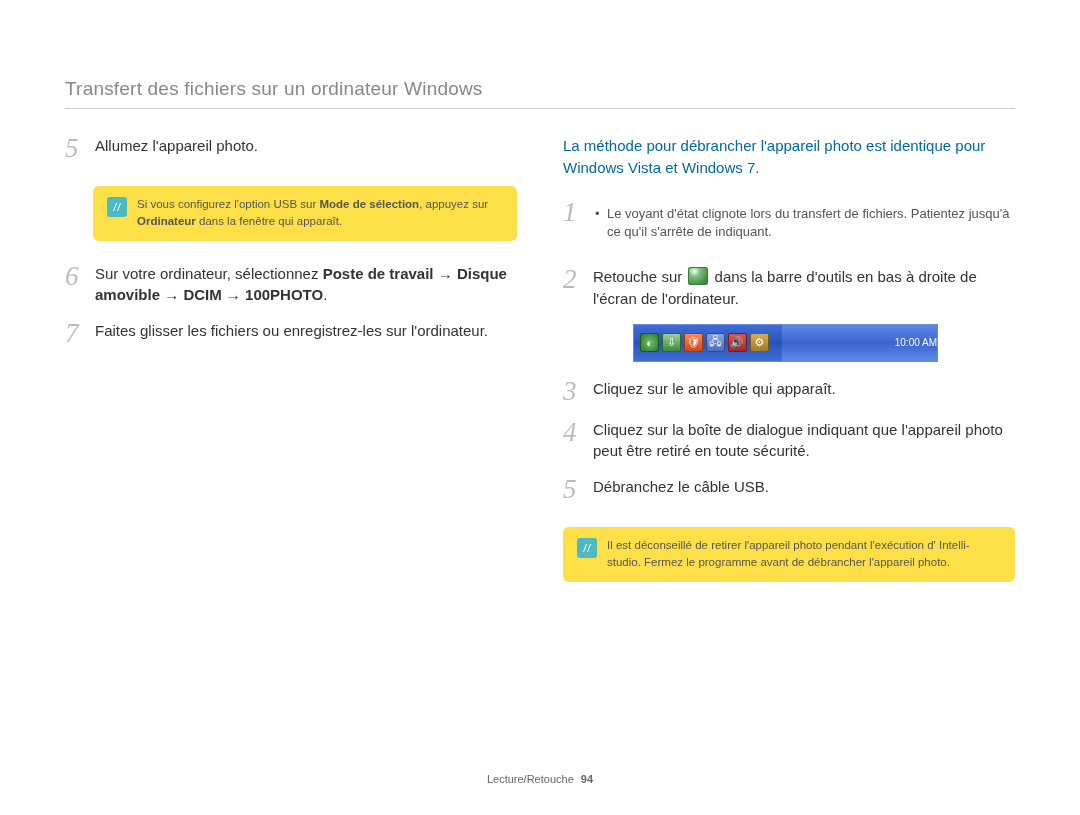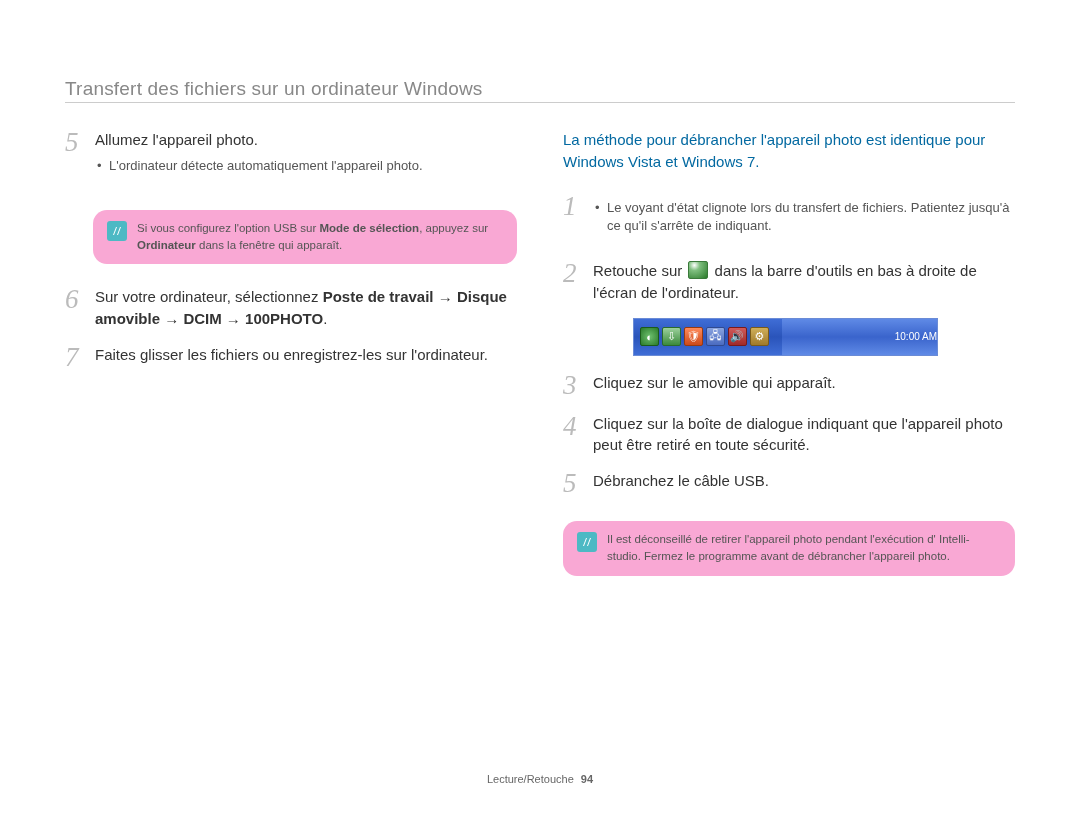--- a/index.html
+++ b/index.html
@@ -12,21 +12,21 @@
     color: #333;
   }
   .page {
     padding: 78px 65px 0 65px;
   }
   .page-title {
     font-size: 19px;
     font-weight: 300;
     color: #888;
     border-bottom: 1px solid #ccc;
-    padding-bottom: 2px;
+    padding-bottom: 8px;
     margin-bottom: 26px;
     letter-spacing: 0.2px;
   }
   .columns {
     display: flex;
     gap: 46px;
   }
   .col {
     flex: 1;
     min-width: 0;
@@ -62,26 +62,26 @@
     padding-left: 14px;
     position: relative;
   }
   ul.bullets li::before {
     content: "•";
     position: absolute;
     left: 2px;
     top: 0;
   }
   .note-box {
-    background: #f9a8d4;
+    background: #fde047;
     display: flex;
     gap: 10px;
     padding: 10px 14px;
     margin: 24px 0 22px 28px;
-    border-radius: 14px;
+    border-radius: 6px;
     align-items: flex-start;
   }
   .note-icon {
     width: 20px;
     height: 20px;
     background: #4db9c4;
     border-radius: 3px;
     display: flex;
     align-items: center;
     justify-content: center;
@@ -181,23 +181,20 @@
   <div class="page-title">Transfert des fichiers sur un ordinateur Windows</div>
 
   <div class="columns">
 
     <div class="col">
 
       <div class="step">
         <div class="step-num">5</div>
         <div class="step-body">
           <span>Allumez l'appareil photo.</span>
-          <ul class="bullets">
-            <li>L'ordinateur détecte automatiquement l'appareil photo.</li>
-          </ul>
         </div>
       </div>
 
       <div class="note-box">
         <div class="note-icon">
           <svg width="12" height="12" viewBox="0 0 12 12">
               <path d="M2 10 L5 2 L6 2 L3 10 Z M6 10 L9 2 L10 2 L7 10 Z" fill="#fff"></path>
             </svg>
         </div>
         <div class="note-text">Si vous configurez l'option USB sur <b>Mode de sélection</b>, appuyez sur <b>Ordinateur</b> dans la fenêtre qui apparaît.</div>

